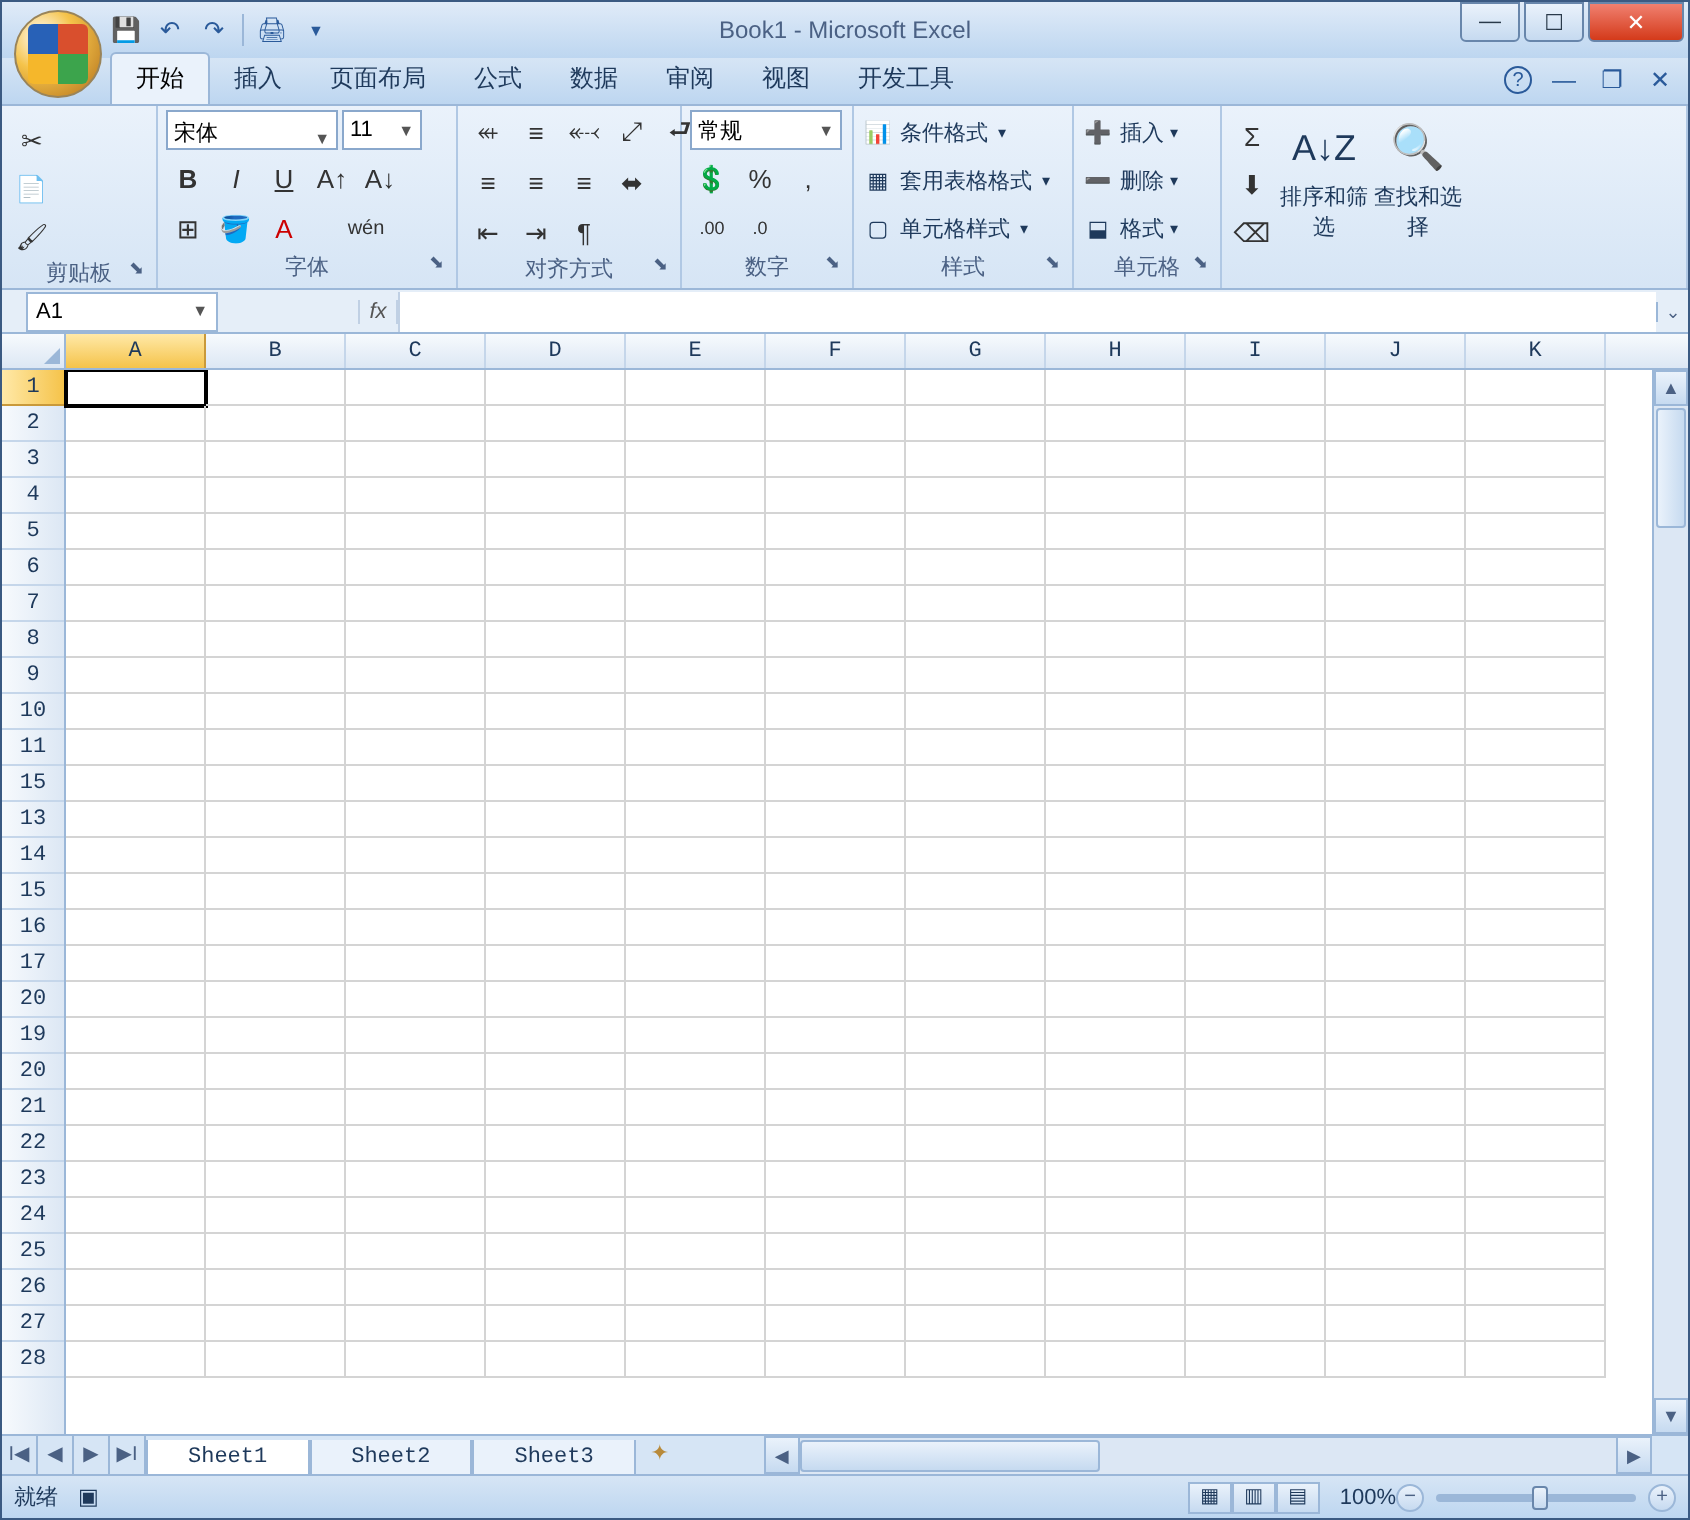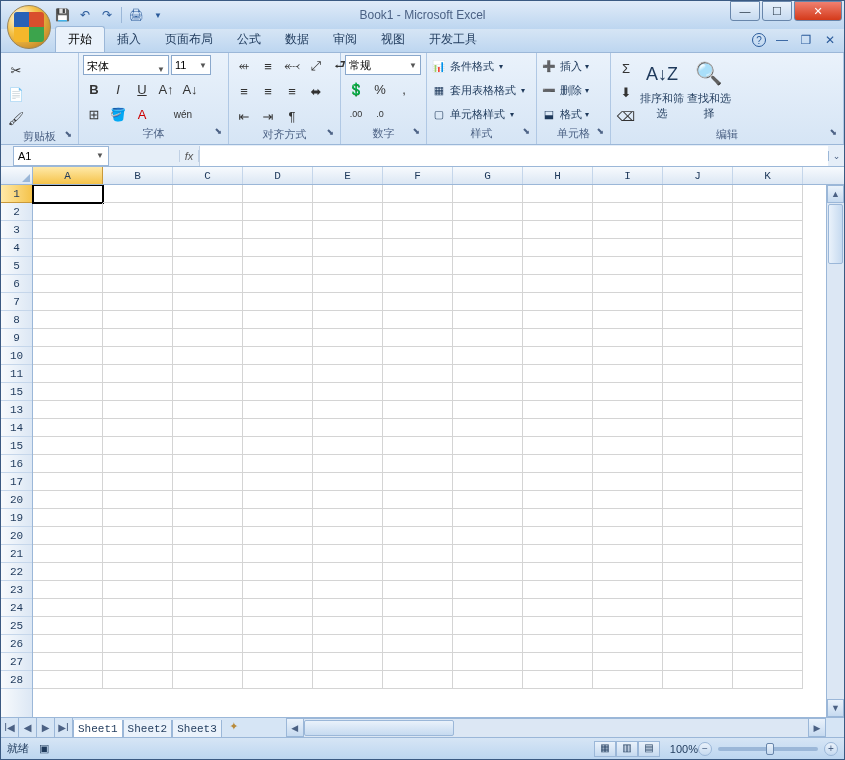--- a/index.html
+++ b/index.html
@@ -67,21 +67,21 @@
 .cell.active { outline: 2px solid #000; outline-offset: -1px; }
 .vscroll { width: 18px; background: #dce7f4; border-left: 1px solid #9bb7d8; display:flex;flex-direction:column; }
 .vscroll .sbtn2 { height:18px; background:linear-gradient(#eaf2fb,#c6daf0); border:1px solid #9bb7d8; font-size:9px; text-align:center; line-height:16px; color:#4b6184;}
 .vscroll .thumb { flex: 0 0 60px; margin: 1px; background: linear-gradient(90deg,#eaf2fb,#c6daf0); border:1px solid #9bb7d8; border-radius:2px;}
 .vscroll .track{flex:1;}
 
 
 .sheet-bar { height: 20px; display: flex; background: #d6e5f5; border-top: 1px solid #9bb7d8; font-size: 11px; }
 .nav-btns { display: flex; }
 .nav-btn { width: 18px; border-right: 1px solid #9bb7d8; text-align: center; line-height: 20px; color: #4b6184; font-size:10px;}
-.sheet-tab { padding: 0 4px; height: 18px; line-height: 18px; border: 1px solid #9bb7d8; border-top: none; background: #eaf2fb; margin-top:2px; font-family:"Courier New",monospace; color:#1e395b;}
+.sheet-tab { padding: 0 20px; height: 18px; line-height: 18px; border: 1px solid #9bb7d8; border-top: none; background: #eaf2fb; margin-top:2px; font-family:"Courier New",monospace; color:#1e395b;}
 .sheet-tab.active { background: #fff; font-weight: normal; }
 .sheet-new { width: 24px; text-align:center; color:#b88a3a; margin-top:2px;}
 .hscroll { flex: 1; display: flex; margin-left: 40px;}
 .hscroll .sbtn2 { width:18px; background:linear-gradient(#eaf2fb,#c6daf0); border:1px solid #9bb7d8; font-size:9px; text-align:center; line-height:18px; color:#4b6184;}
 .hscroll .track{flex:1; background:#dce7f4; border-top:1px solid #9bb7d8; position:relative;}
 .hscroll .thumb{position:absolute;left:0;top:1px;bottom:1px;width:150px;background:linear-gradient(#eaf2fb,#c6daf0);border:1px solid #9bb7d8;border-radius:2px;}
 
 
 .status { height: 22px; background: linear-gradient(#d6e5f5,#bdd6f0); border-top: 1px solid #9bb7d8; display: flex; align-items: center; font-size: 11px; color: #1e395b; padding: 0 6px; }
 .status .spacer { flex: 1; }
@@ -281,21 +281,20 @@
         </div>
         <div class="big-btn" style="width:44px;">
           <div class="big-icon" style="font-size:18px;">A↓Z</div>
           <span style="text-align:center;">排序和筛选</span>
         </div>
         <div class="big-btn" style="width:44px;">
           <div class="big-icon">🔍</div>
           <span style="text-align:center;">查找和选择</span>
         </div>
       </div>
-      <div class="group-label" style="padding-right:0;">编辑</div>
     </div>
   </div>
 
   <div class="fbar">
     <div class="namebox">
         <span>A1</span>
         <span style="font-size:8px;color:#555;">▼</span>
       </div>
     <div class="fx">fx</div>
     <input class="formula-input" style="">

